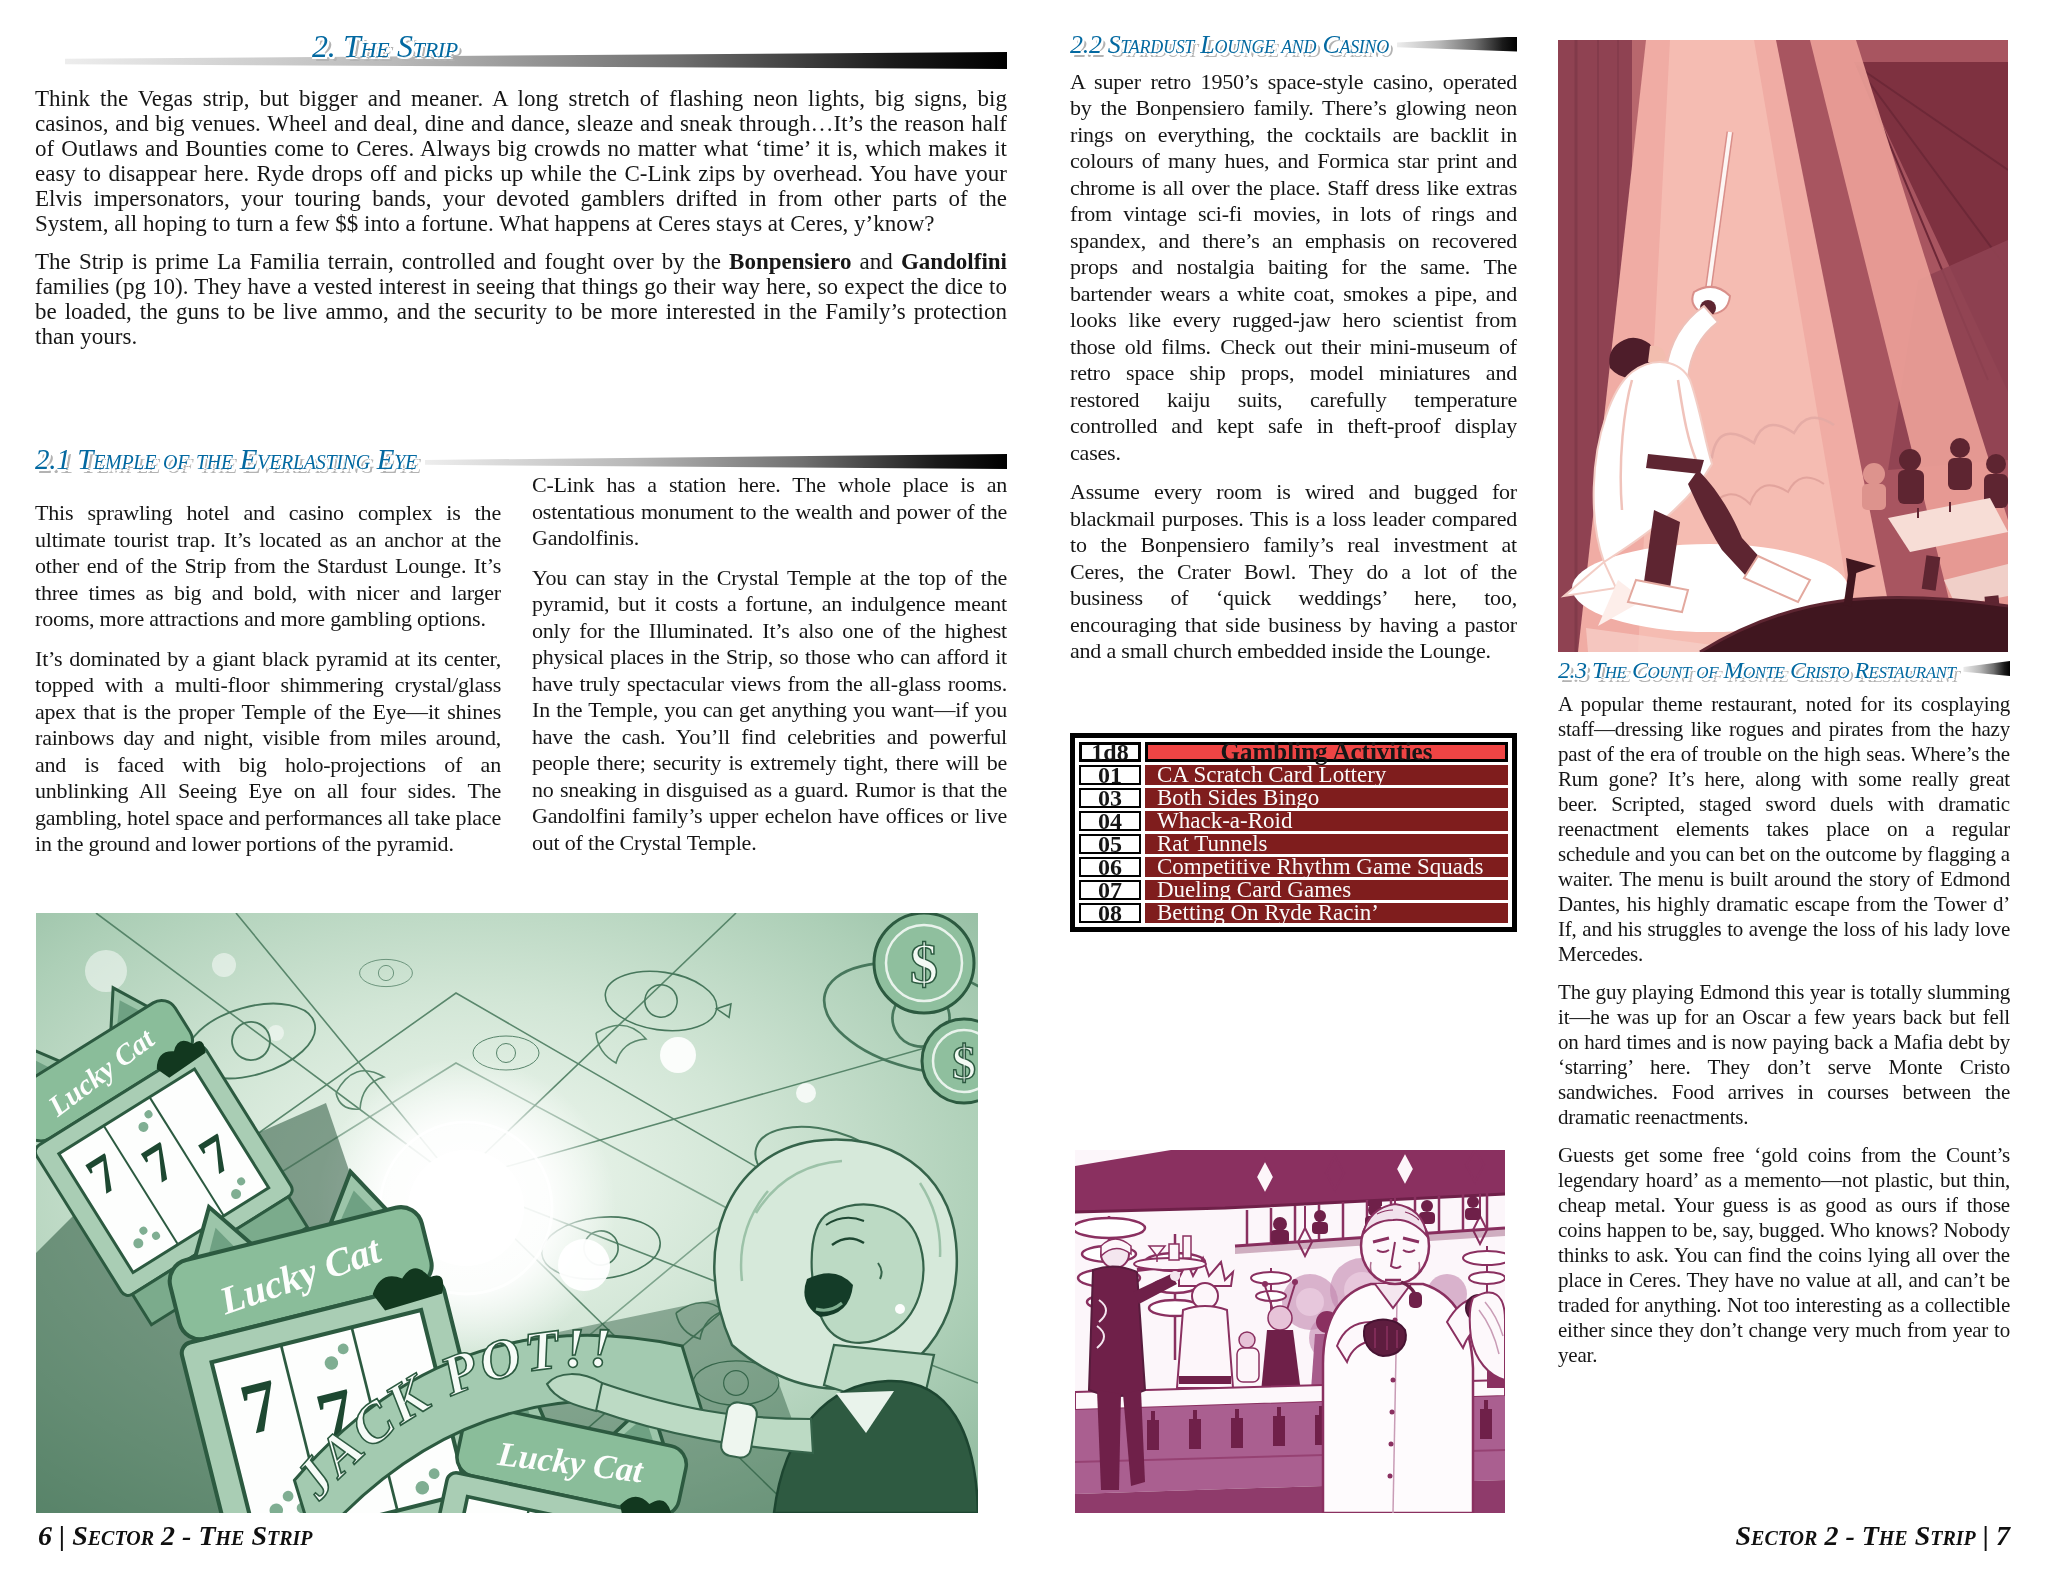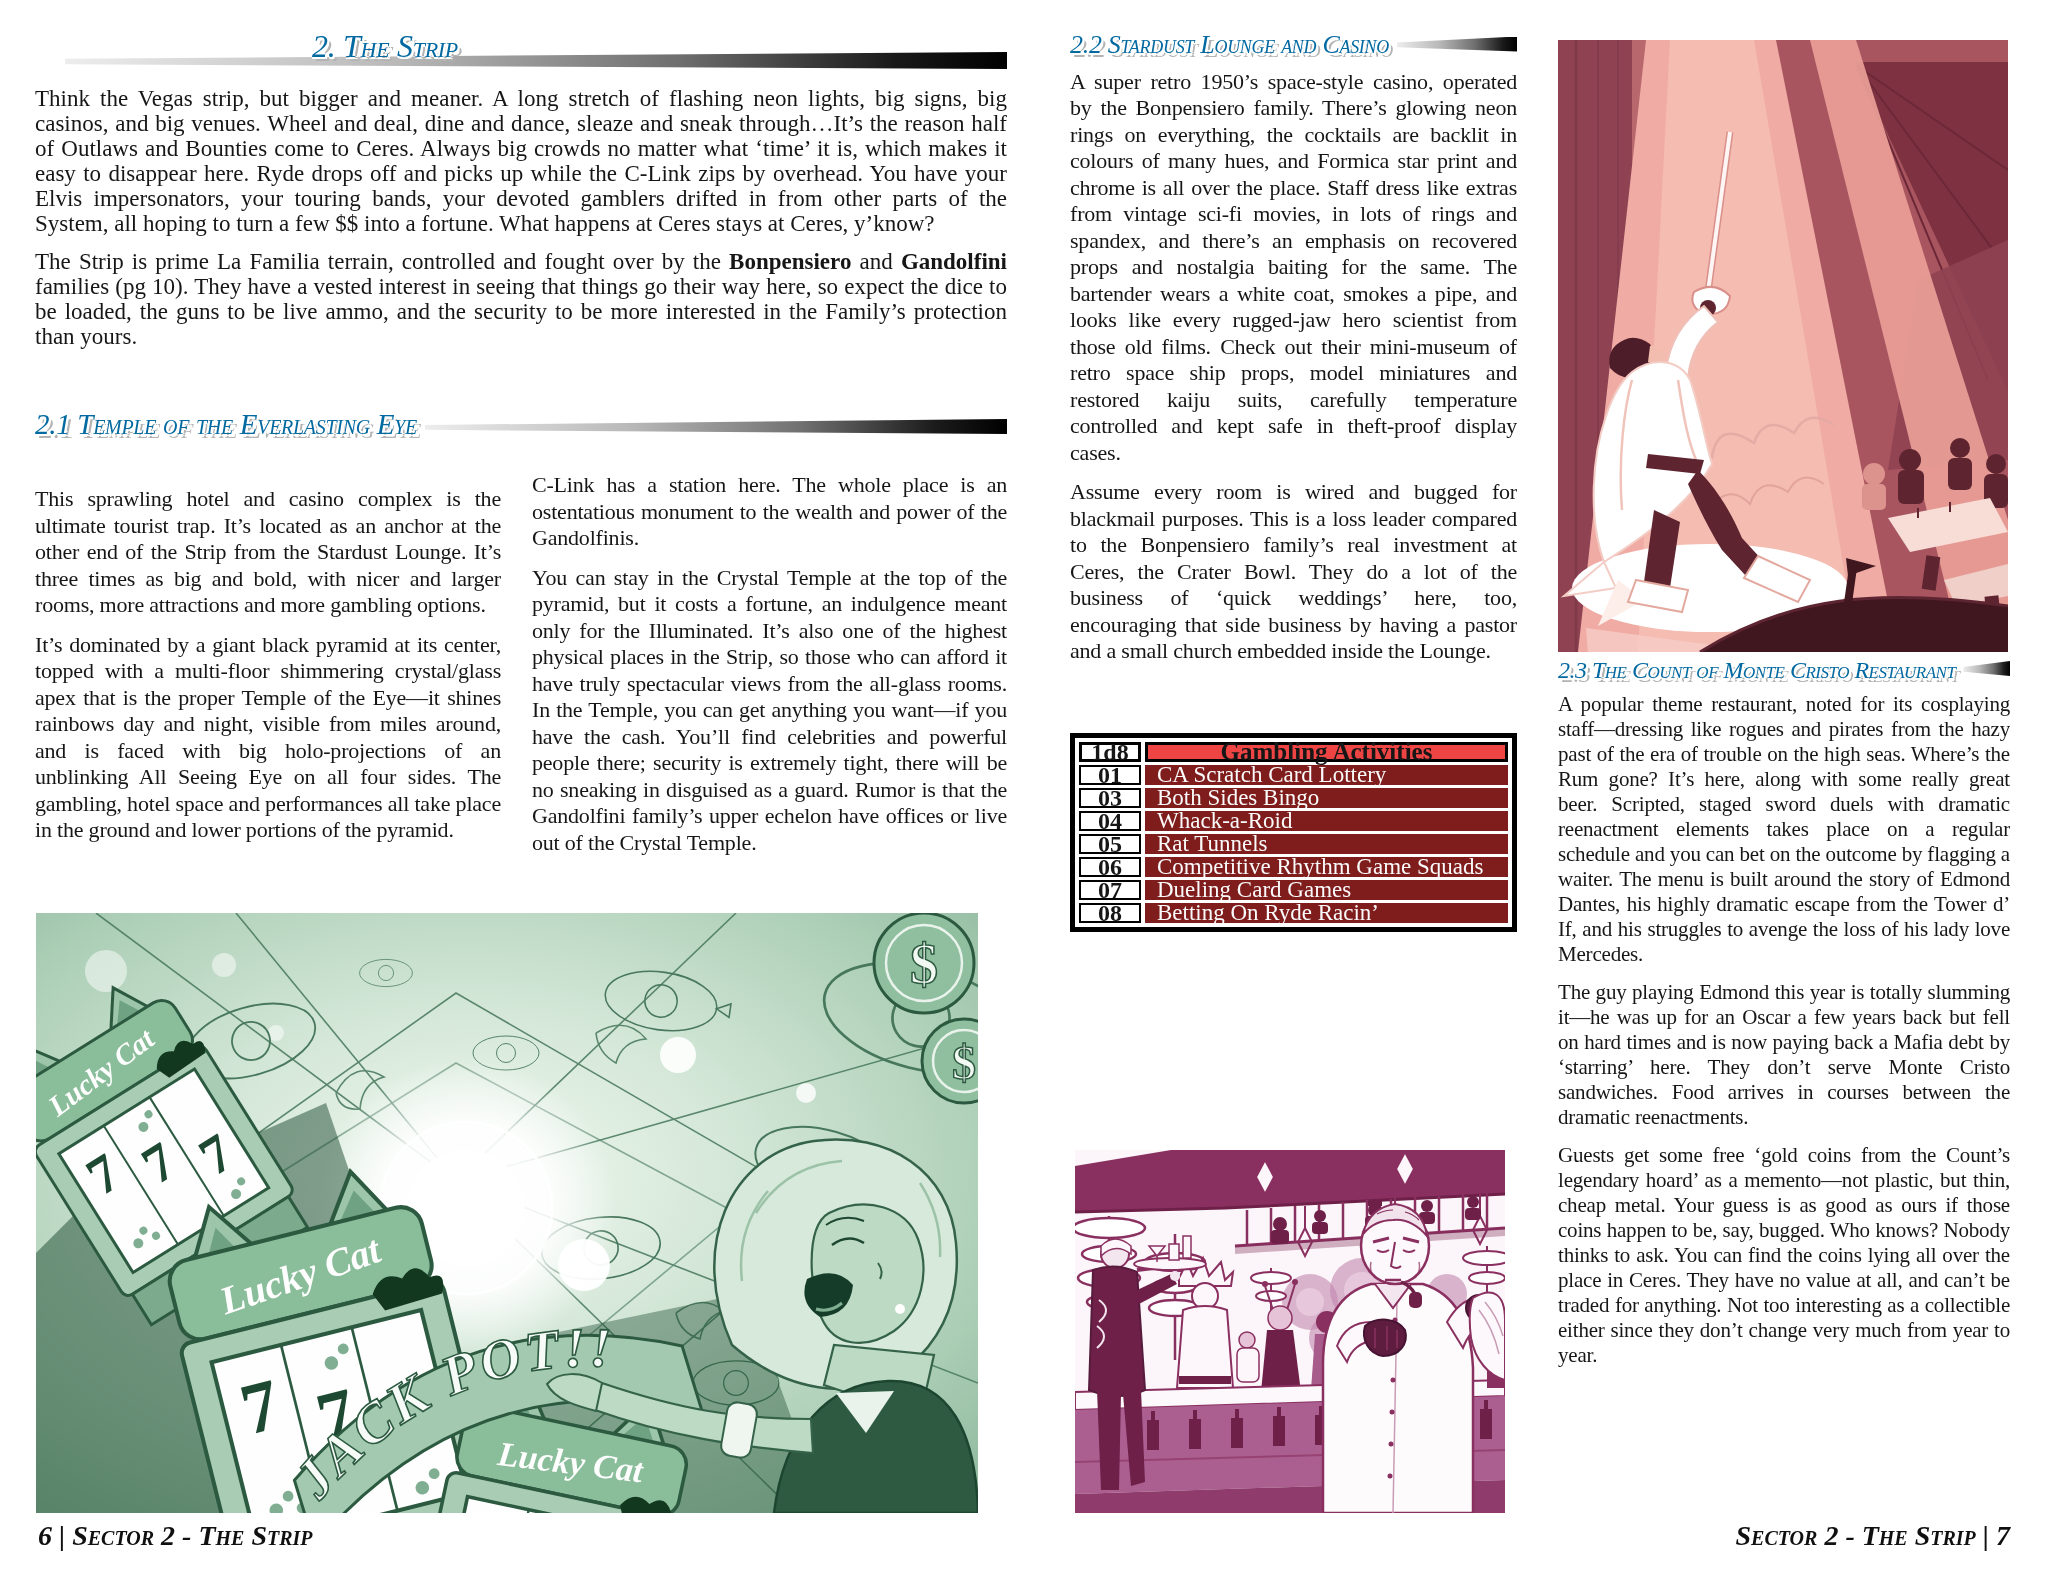--- a/index.html
+++ b/index.html
@@ -26,23 +26,23 @@
     clip-path:polygon(0 40%,100% 0,100% 100%,0 72%);
   }
   .head-row{display:flex; align-items:flex-end;}
   .head-row .grad-bar{flex:1; margin:0 0 7px 8px;}
 
   #title-block{left:35px; top:28px; width:972px; height:54px;}
   #title-bar{position:absolute; left:30px; right:0; top:24px; height:17px;}
   #title-text{position:absolute; left:0; top:0; width:700px; text-align:center; font-size:32px;}
 
   #intro{left:35px; top:86px; width:972px; height:336px; overflow:hidden;}
-  #head-2-1{left:35px; top:408px; width:972px;}
+  #head-2-1{left:35px; top:443px; width:972px;}
   #head-2-1 .sec-head{font-size:29px;}
-  #col-a{left:35px; top:486px; width:466px; height:438px; overflow:hidden;}
+  #col-a{left:35px; top:500px; width:466px; height:438px; overflow:hidden;}
   #col-b{left:532px; top:472px; width:475px; height:438px; overflow:hidden;}
 
   #sec-2-2{left:1070px; top:32px; width:447px; height:698px; overflow:hidden;}
   #sec-2-2 .sec-head{font-size:26px;}
   #sec-2-2 .head-row{margin-bottom:10px;}
 
   #sec-2-3{left:1558px; top:658px; width:452px; height:856px; overflow:hidden;}
   #sec-2-3 .sec-head{font-size:24px; letter-spacing:-0.5px;}
   #sec-2-3 .head-row{margin-bottom:9px;}
 

